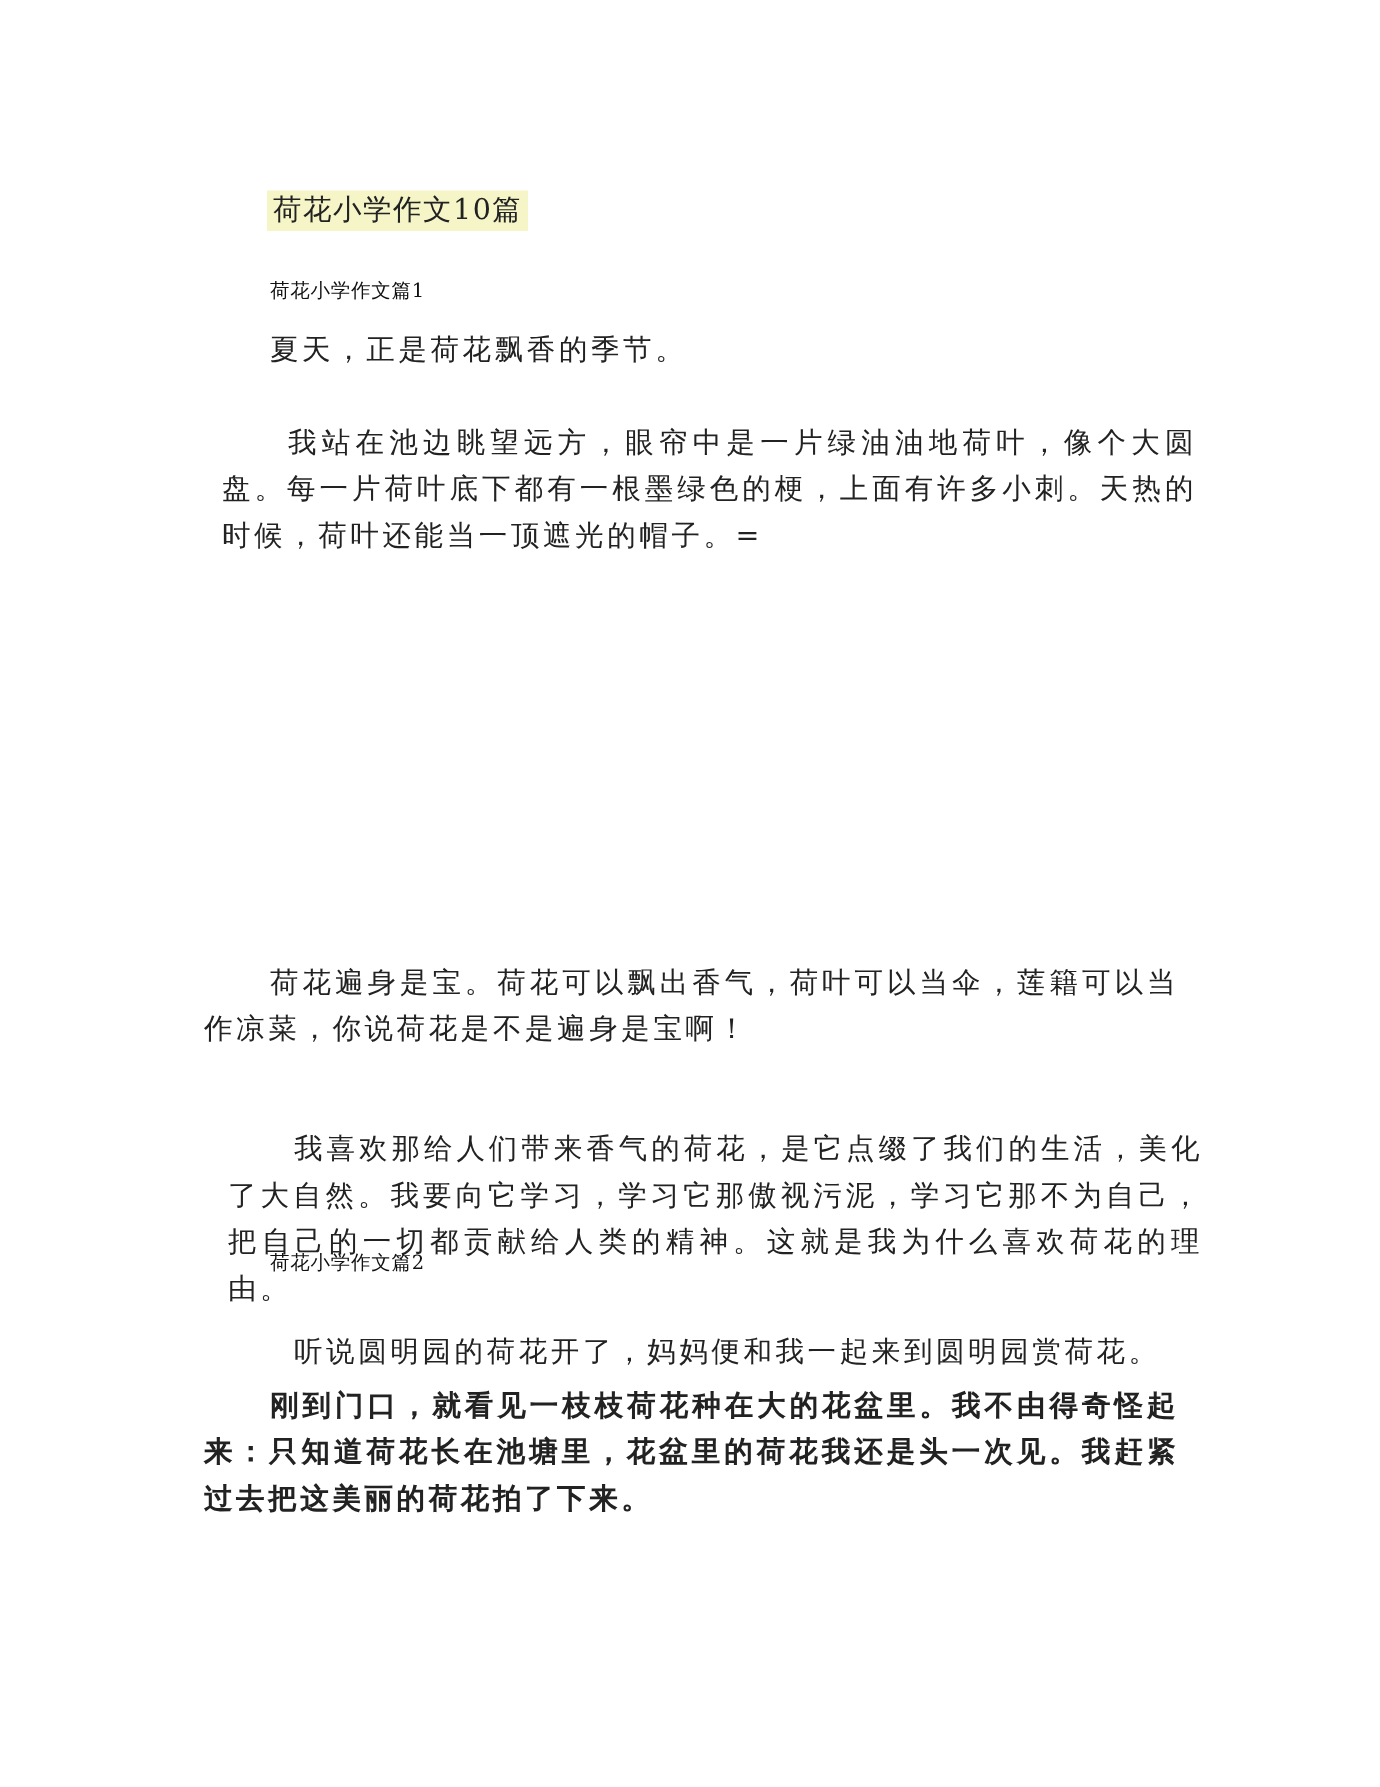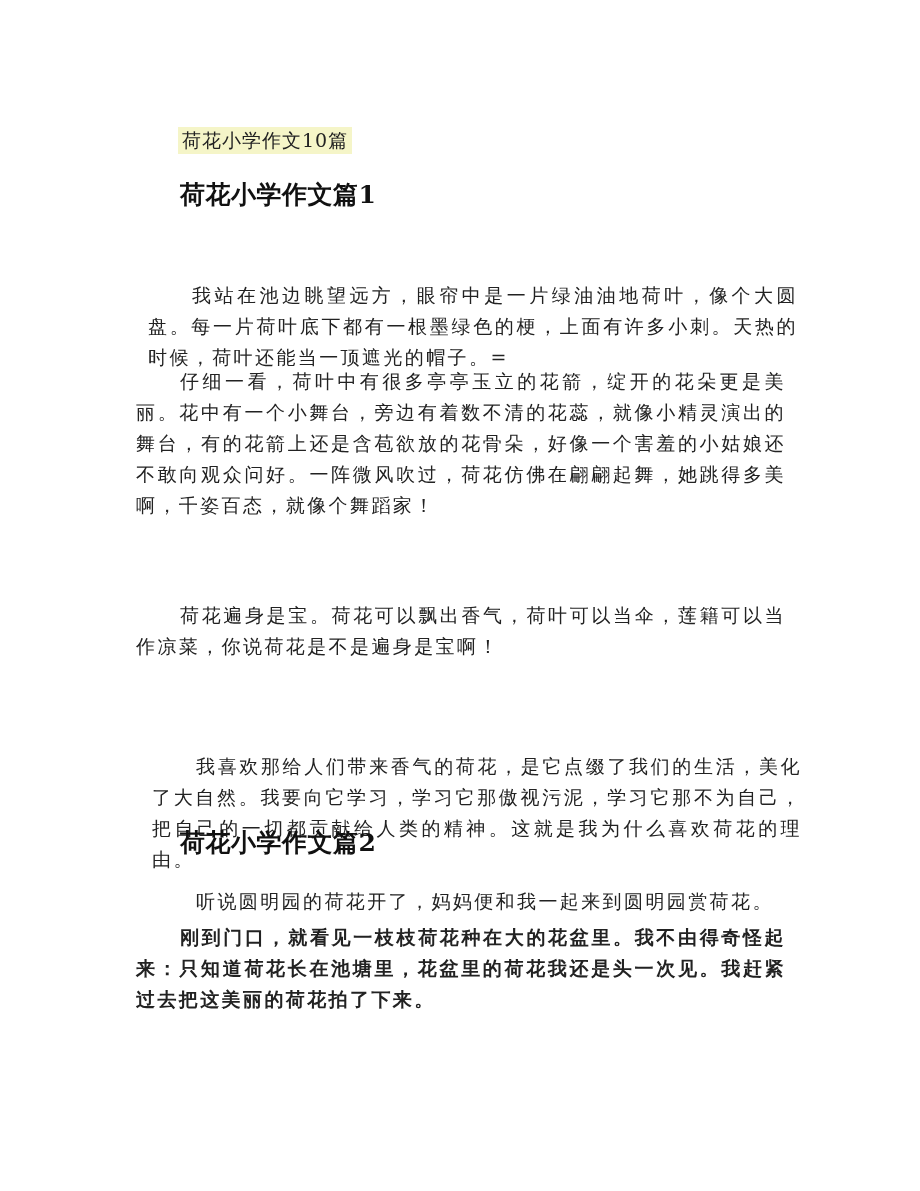--- a/index.html
+++ b/index.html
@@ -8,39 +8,39 @@
       font-family: "DejaVu Serif", "Liberation Serif", serif;
       color: #1a1a1a;
     }
     .page { position: absolute; left: 0; top: 0; width: 800px; height: 1191px; }
     .doc-title {
       position: absolute; left: 178px; top: 127px; height: 27px;
       background: #f5f5c8; padding: 0 4px; font-size: 19px; line-height: 27px;
       letter-spacing: 1px; color: #222;
     }
     .section-heading {
-      position: absolute; left: 180px; font-size: 25px; font-weight: bold;
+      position: absolute; left: 180px; font-size: 13px; font-weight: normal;
       line-height: 26px; letter-spacing: 0.5px; color: #111;
     }
     .para {
       position: absolute; left: 136px; width: 650px; font-size: 19px;
       line-height: 31px; letter-spacing: 2.4px; color: #222;
       text-indent: 44px; text-align: justify; word-break: break-all;
     }
   </style>
 </head>
 <body>
 
 <div class="page">
   <div class="doc-title">荷花小学作文10篇</div>
 
   <div class="section-heading" style="top:182px;">荷花小学作文篇1</div>
 
+  <p class="para" style="top:218px; margin:0;">夏天，正是荷花飘香的季节。</p>
   <p class="para" style="top:268px; margin:12px;">我站在池边眺望远方，眼帘中是一片绿油油地荷叶，像个大圆盘。每一片荷叶底下都有一根墨绿色的梗，上面有许多小刺。天热的时候，荷叶还能当一顶遮光的帽子。=</p>
-  <p class="para" style="top:366px; margin:0;">仔细一看，荷叶中有很多亭亭玉立的花箭，绽开的花朵更是美丽。花中有一个小舞台，旁边有着数不清的花蕊，就像小精灵演出的舞台，有的花箭上还是含苞欲放的花骨朵，好像一个害羞的小姑娘还不敢向观众问好。一阵微风吹过，荷花仿佛在翩翩起舞，她跳得多美啊，千姿百态，就像个舞蹈家！</p>
-  <p class="para" style="top:600px; margin:0;">荷花遍身是宝。荷花可以飘出香气，荷叶可以当伞，莲籍可以当作凉菜，你说荷花是不是遍身是宝啊！</p>
+  <p class="para" style="top:640px; margin:0;">荷花遍身是宝。荷花可以飘出香气，荷叶可以当伞，莲籍可以当作凉菜，你说荷花是不是遍身是宝啊！</p>
   <p class="para" style="top:735px; margin:16px;">我喜欢那给人们带来香气的荷花，是它点缀了我们的生活，美化了大自然。我要向它学习，学习它那傲视污泥，学习它那不为自己，把自己的一切都贡献给人类的精神。这就是我为什么喜欢荷花的理由。</p>
 
   <div class="section-heading" style="top:830px;">荷花小学作文篇2</div>
 
   <p class="para" style="top:870px; margin:16px;">听说圆明园的荷花开了，妈妈便和我一起来到圆明园赏荷花。</p>
   <p class="para" style="top:922px; margin:0;font-weight:bold;">刚到门口，就看见一枝枝荷花种在大的花盆里。我不由得奇怪起来：只知道荷花长在池塘里，花盆里的荷花我还是头一次见。我赶紧过去把这美丽的荷花拍了下来。</p>
 </div>
 
 </body></html>

